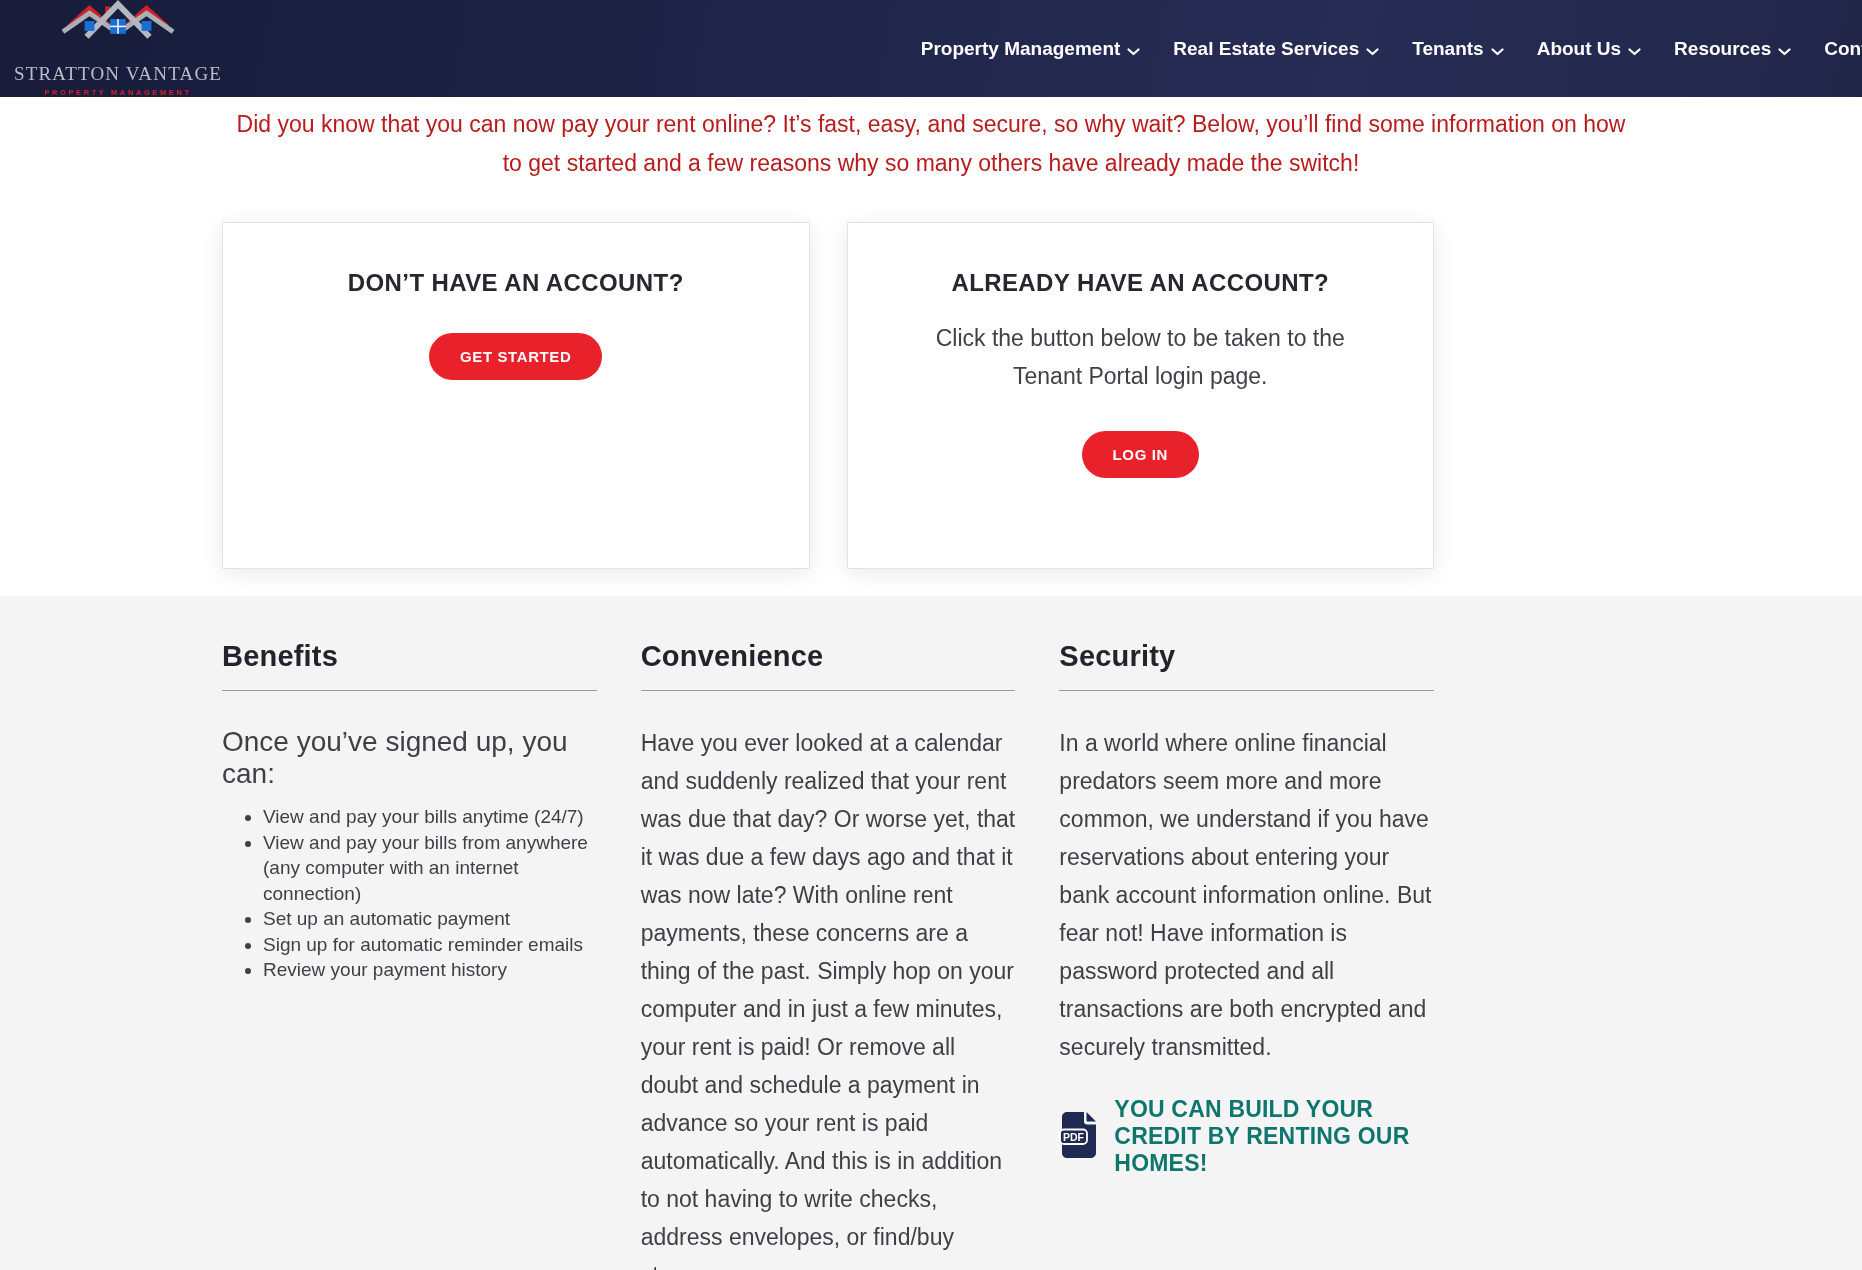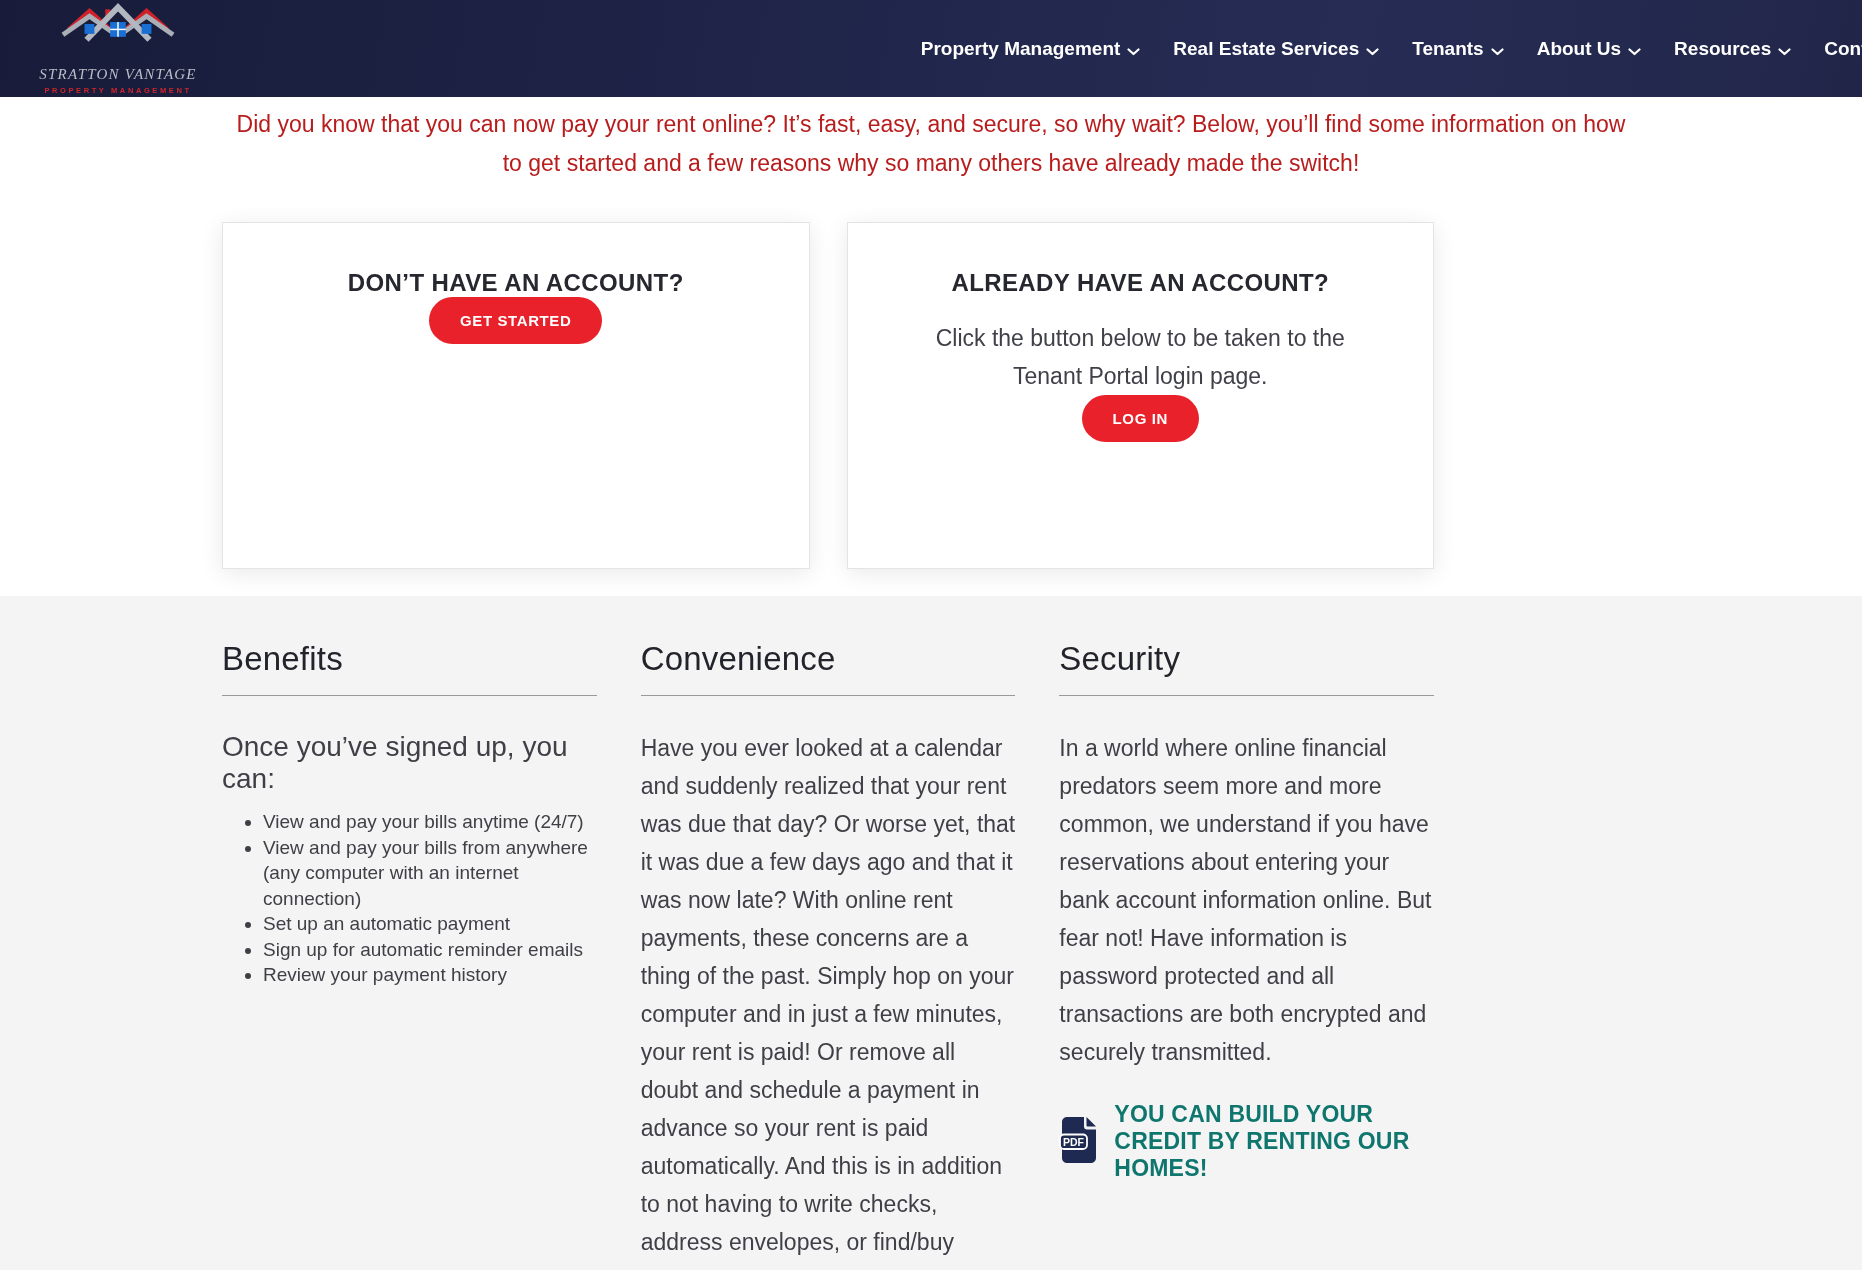--- a/index.html
+++ b/index.html
@@ -16,22 +16,22 @@
     background: linear-gradient(100deg, #181c3a 0%, #20254a 45%, #272c55 72%, #212649 100%);
     display: flex;
     align-items: center;
     justify-content: space-between;
     padding-left: 38px;
     overflow: hidden;
   }
   .logo { display: flex; flex-direction: column; align-items: center; width: 160px; cursor: pointer; }
   .logo-name {
     font-family: "Liberation Serif", serif;
-    font-size: 15px; letter-spacing: 1.2px;
-    color: #b9bdc5; white-space: nowrap; margin-top: 15px; font-style: italic;
+    font-size: 19px; letter-spacing: 1.2px;
+    color: #b9bdc5; white-space: nowrap; margin-top: 15px;
   }
   .logo-tagline {
     font-size: 7.5px; font-weight: 700; letter-spacing: 2.6px;
     color: #d0242a; white-space: nowrap; margin-top: 3px;
   }
   .nav-links {
     display: flex; align-items: center; gap: 33px;
     margin-right: -33px; 
     flex: none;
   }
@@ -66,38 +66,38 @@
   .card-title {
     font-size: 24px; font-weight: 700; letter-spacing: 0.4px;
     color: #26272f;
   }
   .card-body {
     margin-top: 22px;
     font-size: 23px; line-height: 38px;
     color: #404049;
   }
   .btn {
-    display: inline-block; 
+    display: inline-block; margin-top: 36px;
     background: #e8212a; color: #ffffff;
     border: none; border-radius: 25px;
     font-family: "Liberation Sans", sans-serif;
     font-size: 15px; font-weight: 700; letter-spacing: 0.6px;
     padding: 15px 31px; cursor: pointer;
   }
 
   
   .gray-section {
     margin-top: 27px;
     background: #f4f4f5;
     height: 682px;
     padding-top: 44px;
   }
   .columns { display: flex; gap: 44px; }
   .col { flex: 1; }
-  .col-title { font-size: 33px; font-weight: 400; color: #23242b; letter-spacing: 0.2px; }
+  .col-title { font-size: 29px; font-weight: 700; color: #23242b; letter-spacing: 0.2px; }
   .col-rule { border: none; border-top: 1px solid #9a9a9a; margin-top: 17px; }
   .col-intro { margin-top: 35px; font-size: 28px; color: #3f3f46; }
   .col-body { margin-top: 33px; font-size: 23px; line-height: 38px; color: #3f3f46; }
   .col ul { margin-top: 14px; padding-left: 33px; }
   .col li { font-size: 19px; line-height: 25.5px; color: #3f3f46; margin-left: 8px; }
 
   .pdf-link {
     margin-top: 30px;
     display: flex; align-items: center; gap: 15px;
     text-decoration: none; cursor: pointer;

